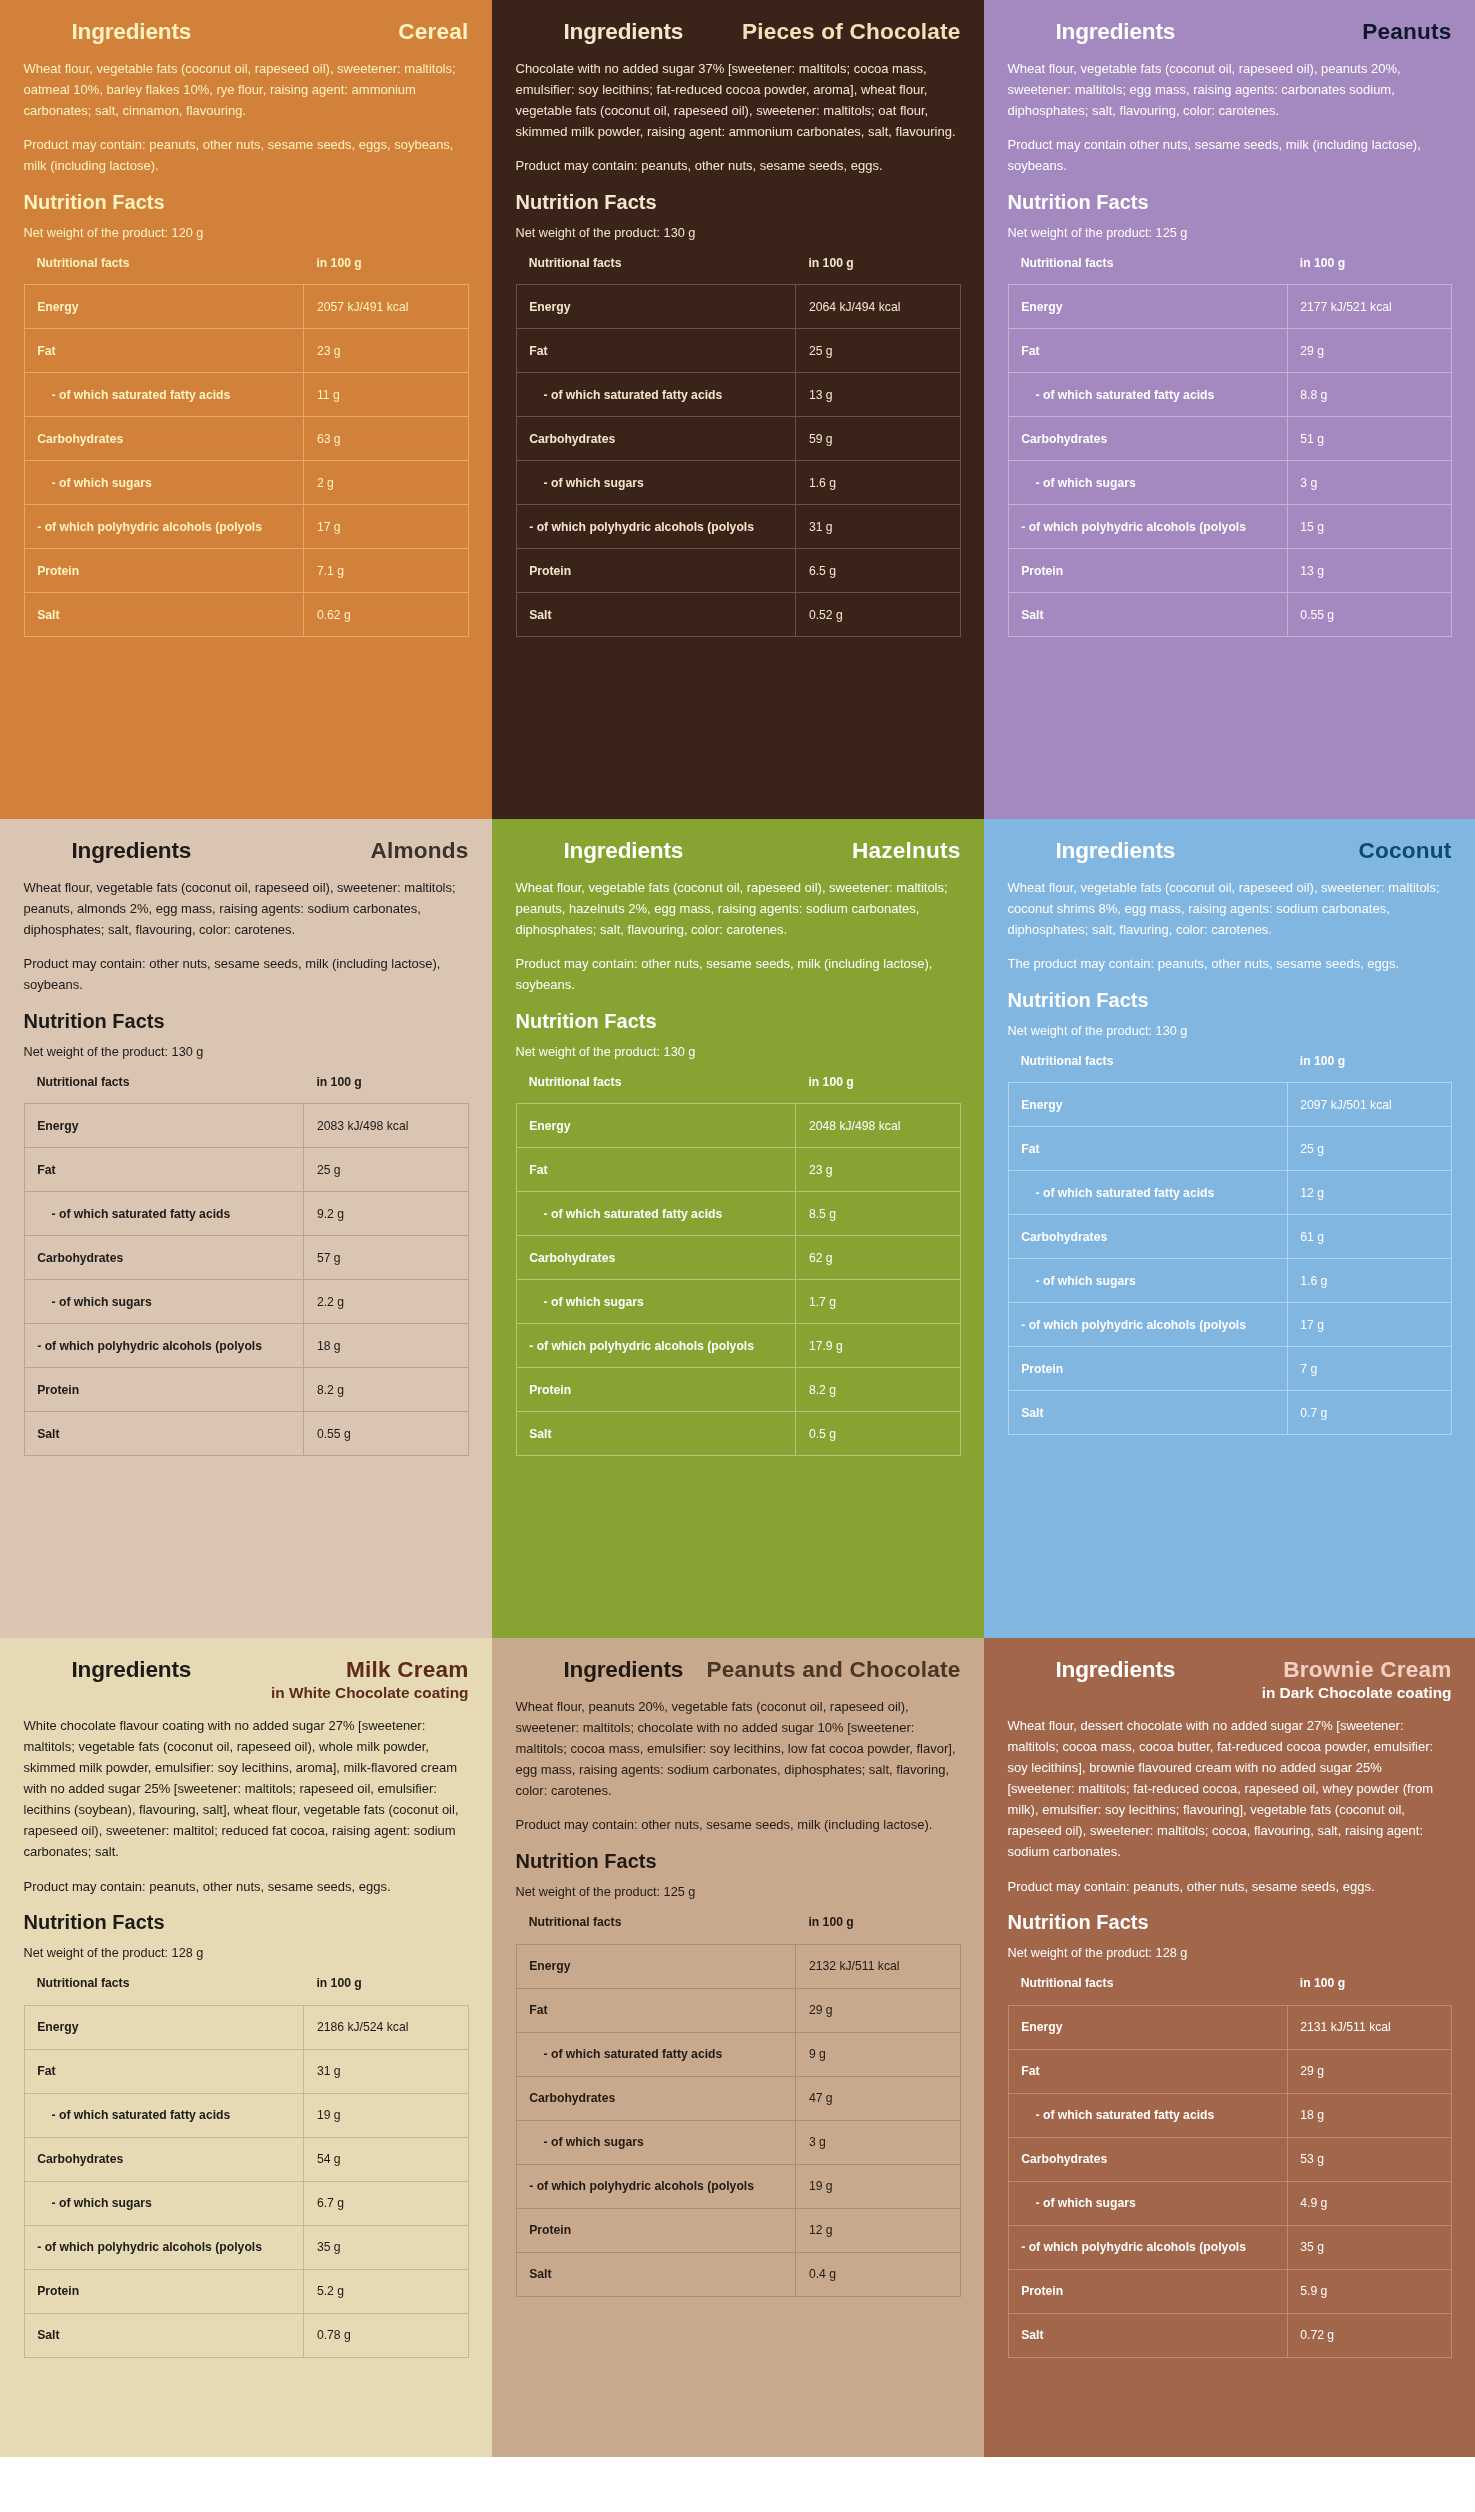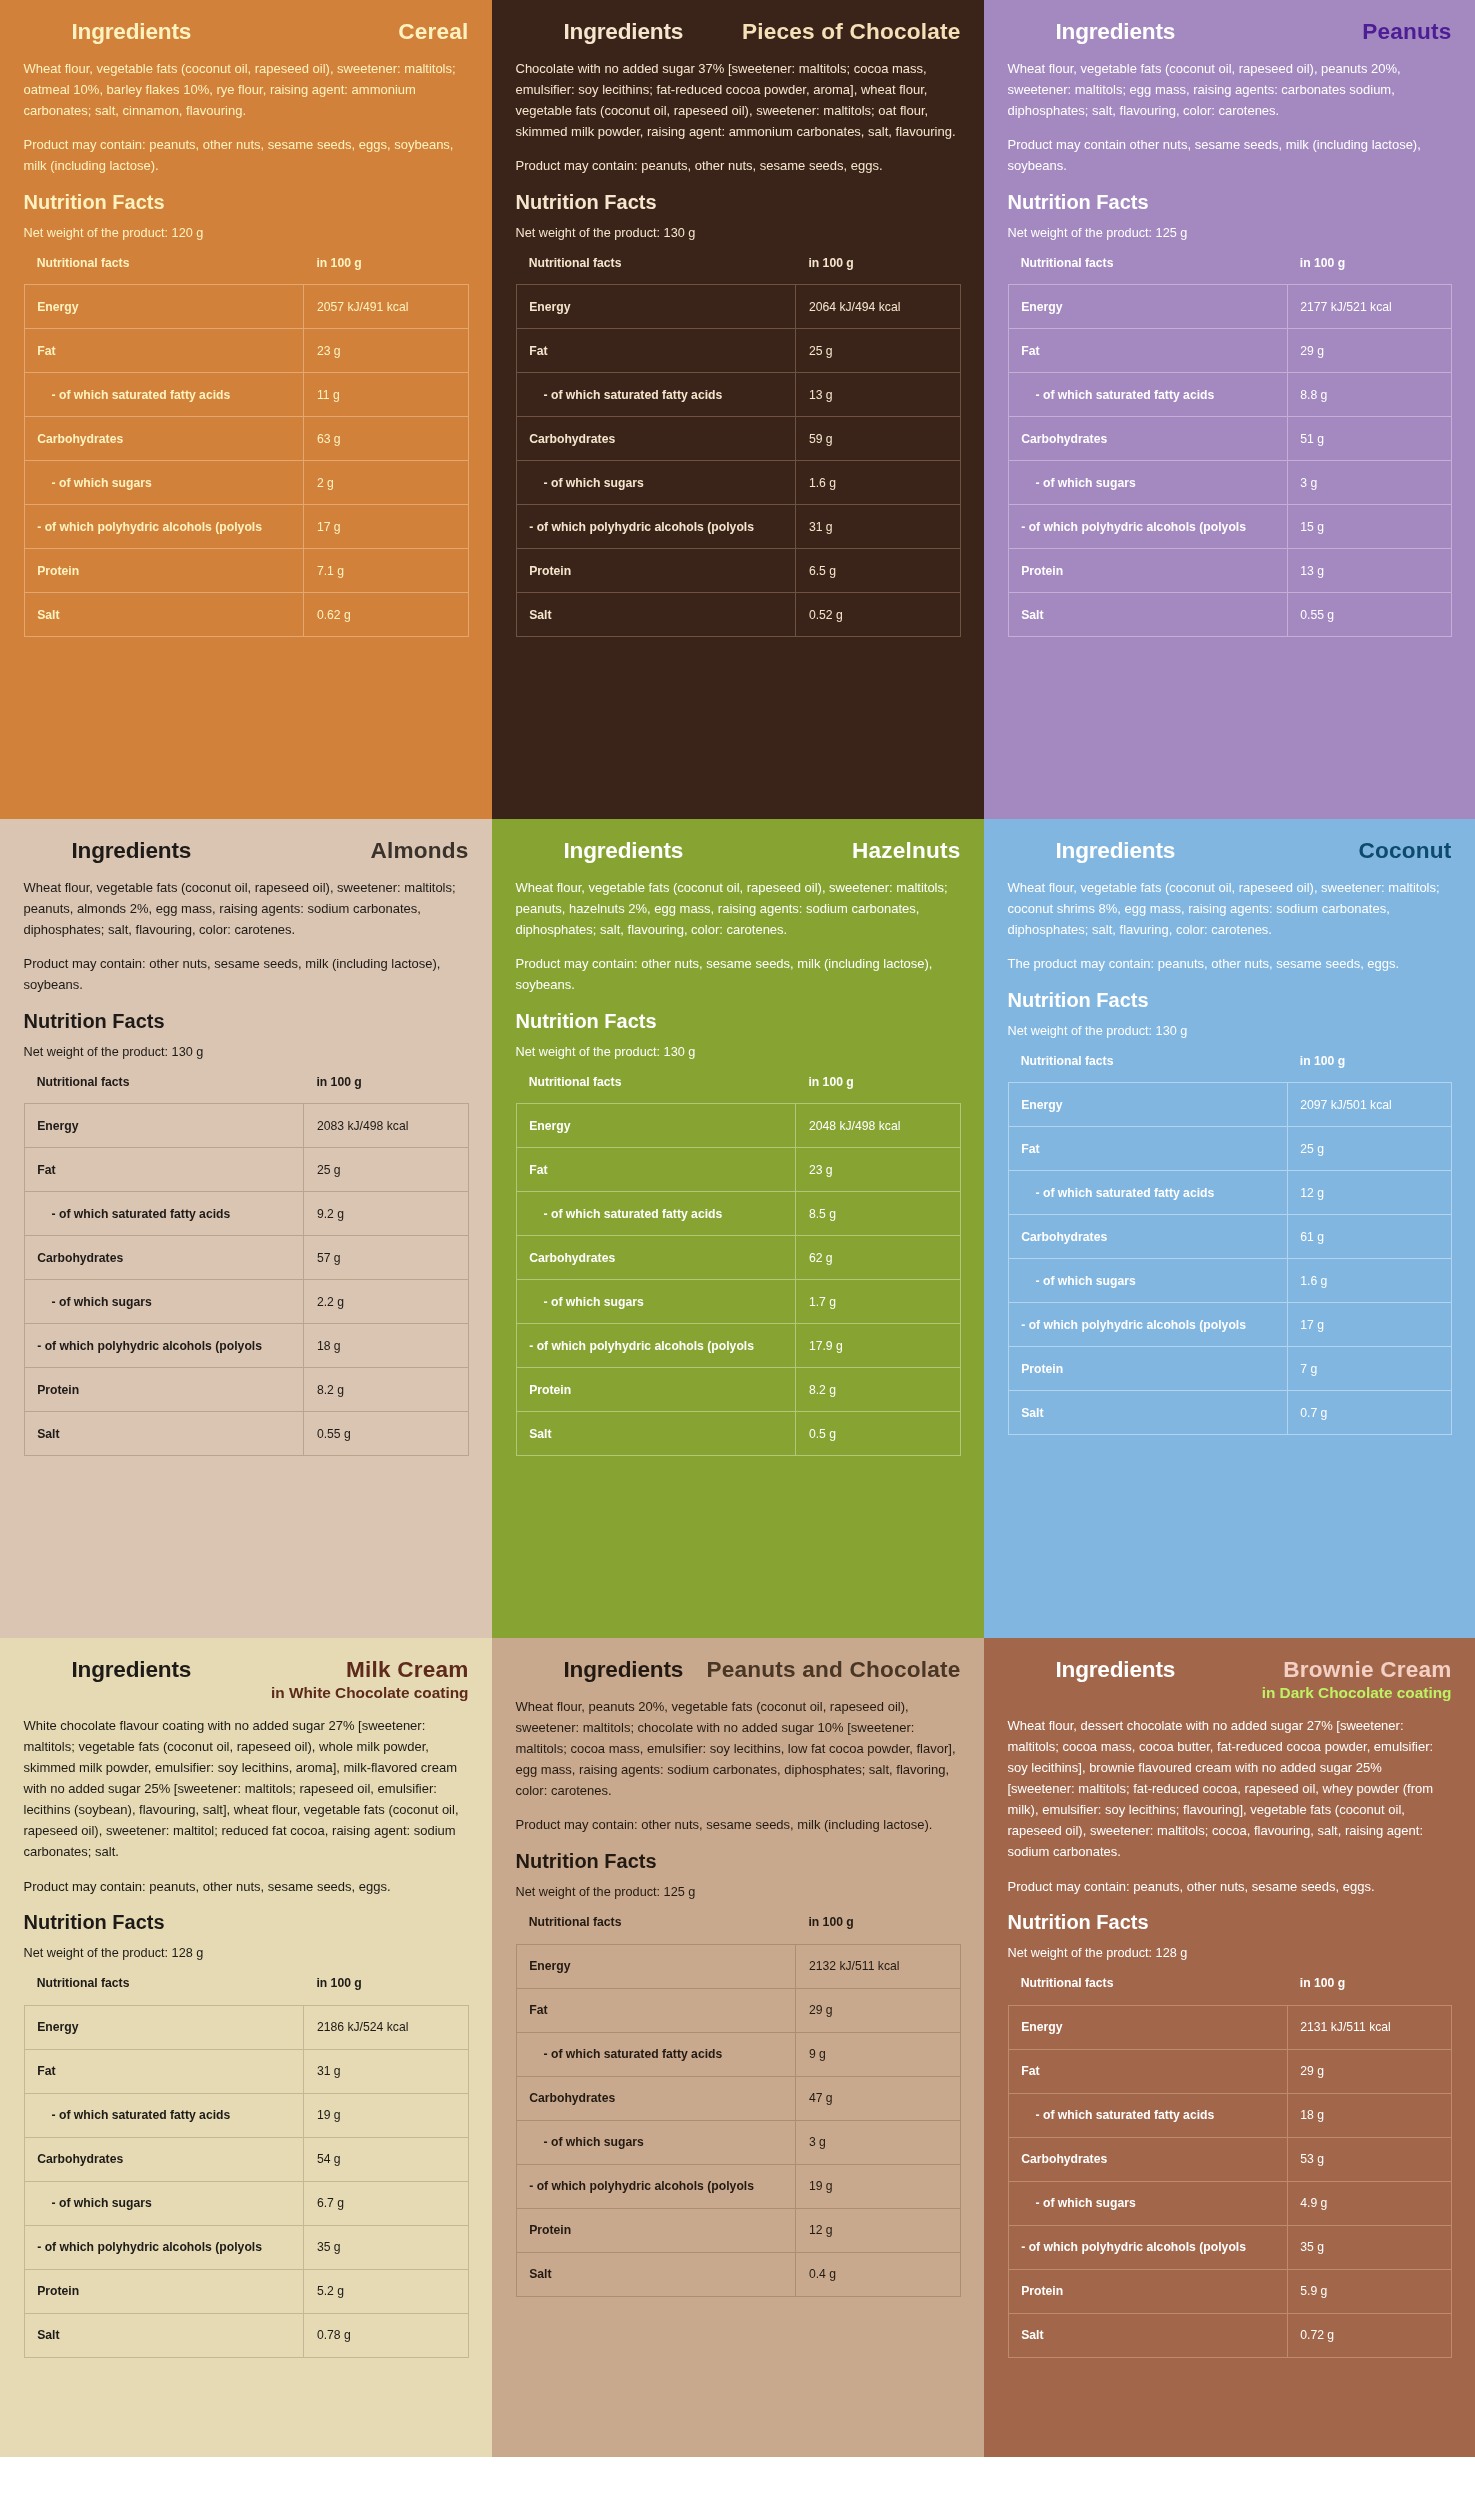--- a/index.html
+++ b/index.html
@@ -88,21 +88,21 @@
   .p-cereal  { background:#d1813a; color:#fdf3c0; }
   .p-cereal table.nf tbody tr td { border-color:#e2a870; }
   .p-cereal .prod-title { color:#fdf3c0; }
 
   .p-pieces  { background:#3a241a; color:#f6e6cd; }
   .p-pieces table.nf tbody tr td { border-color:#6e5343; }
   .p-pieces .prod-title { color:#f6e0b8;text-align:center; }
 
   .p-peanuts { background:#a489c0; color:#ffffff; }
   .p-peanuts table.nf tbody tr td { border-color:#c4b0d6; }
-  .p-peanuts .prod-title { color:#4c1d95; }
+  .p-peanuts .prod-title { color:#0f172a; }
 
   .p-almonds { background:#d9c5b2; color:#1d1a17; }
   .p-almonds table.nf tbody tr td { border-color:#b9a490; }
   .p-almonds .prod-title { color:#3b332b; }
 
   .p-hazel   { background:#87a433; color:#ffffff; }
   .p-hazel table.nf tbody tr td { border-color:#b2c77a; }
   .p-hazel .prod-title { color:#ffffff; }
 
   .p-coconut { background:#81b6e0; color:#ffffff; }
@@ -114,21 +114,21 @@
   .p-milk .prod-title { color:#5d2a1b; }
   .p-milk .prod-sub   { color:#5d2a1b; }
 
   .p-pnc     { background:#c9a98e; color:#221a12; }
   .p-pnc table.nf tbody tr td { border-color:#a98e74; }
   .p-pnc .prod-title { color:#4a3625; }
 
   .p-brownie { background:#a2664a; color:#ffffff; }
   .p-brownie table.nf tbody tr td { border-color:#c08a6d; }
   .p-brownie .prod-title { color:#f4cfc4; }
-  .p-brownie .prod-sub   { color:#bef264;padding-left:23px; }
+  .p-brownie .prod-sub   { color:#ffffff;padding-left:23px; }
 </style>
 </head>
 <body>
 
 <div class="grid">
     <div class="panel p-cereal">
       <div class="panel-head">
         <div class="ing-title">Ingredients</div>
         <div class="prod-wrap">
           <div class="prod-title">Cereal</div>

